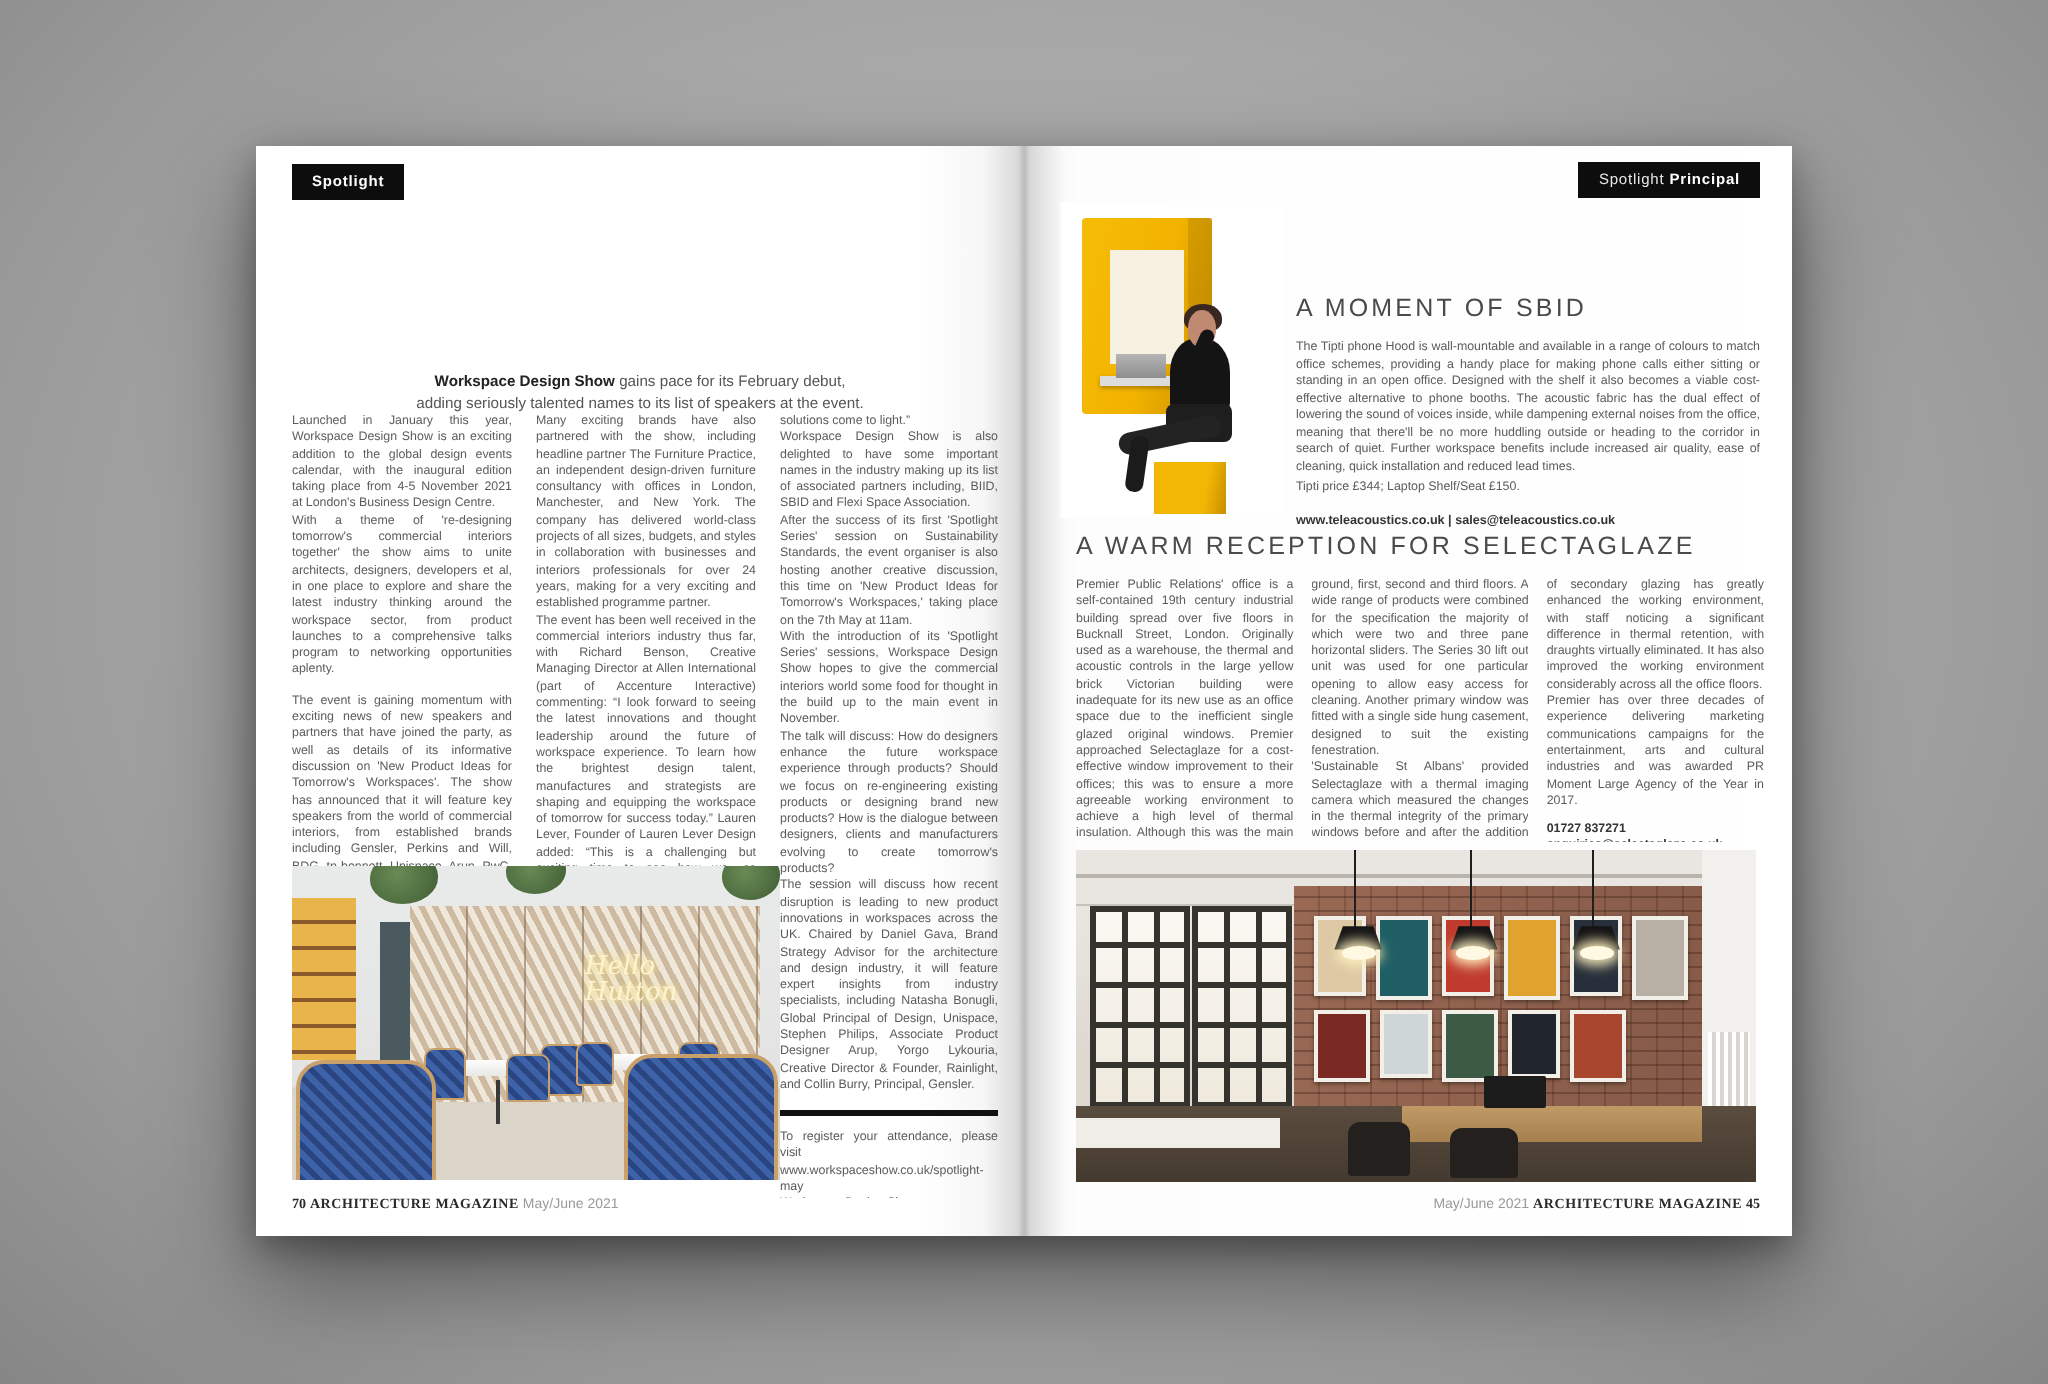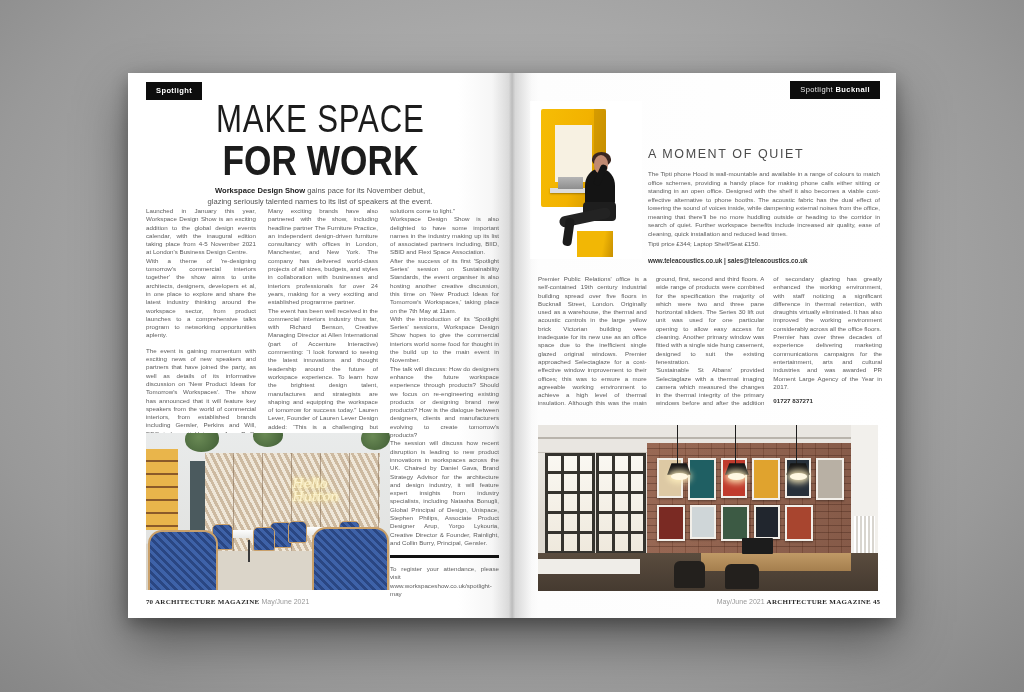--- a/index.html
+++ b/index.html
@@ -145,28 +145,24 @@
 <body>
 
 <div class="stage">
   <div class="spread">
 
     <div class="page page-left">
       <div class="tag" style="left:18px;top:9px;">
         <span class="bold">Spotlight</span>
       </div>
 
-      <div class="headline">
-        <span class="hl1">MAKE SPACE</span><br>
-        <span class="hl2">FOR WORK</span>
-      </div>
 
       <div class="standfirst">
-        <b>Workspace Design Show</b><span> gains pace for its November debut,</span><br>
-        <span>glazing seriously talented names to its list of speakers at the event.</span>
+        <b>Workspace Design Show</b><span> gains pace for its February debut,</span><br>
+        <span>adding seriously talented names to its list of speakers at the event.</span>
       </div>
 
       <div class="col c1">
         <p>Launched in January this year, Workspace Design Show is an exciting addition to the global design events calendar, with the inaugural edition taking place from 4-5 November 2021 at London's Business Design Centre.</p>
         <p>With a theme of 're-designing tomorrow's commercial interiors together' the show aims to unite architects, designers, developers et al, in one place to explore and share the latest industry thinking around the workspace sector, from product launches to a comprehensive talks program to networking opportunities aplenty.</p>
         <p class="sp">The event is gaining momentum with exciting news of new speakers and partners that have joined the party, as well as details of its informative discussion on 'New Product Ideas for Tomorrow's Workspaces'. The show has announced that it will feature key speakers from the world of commercial interiors, from established brands including Gensler, Perkins and Will, BDG, tp bennett, Unispace, Arup, PwC, Landor and Fitch, Aviva, Areen Design, KKS Savills, MF Design Studio, Susan Lake and The Office Group.</p>
       </div>
 
       <div class="col c2">
         <p>Many exciting brands have also partnered with the show, including headline partner The Furniture Practice, an independent design-driven furniture consultancy with offices in London, Manchester, and New York. The company has delivered world-class projects of all sizes, budgets, and styles in collaboration with businesses and interiors professionals for over 24 years, making for a very exciting and established programme partner.</p>
@@ -215,49 +211,50 @@
 
       <div class="footer f-left">
         <span class="num">70</span>
         <span class="mag">ARCHITECTURE MAGAZINE</span>
         <span>May/June 2021</span>
       </div>
     </div>
 
     <div class="page page-right">
       <div class="tag" style="right:16px;top:8px;">
-        <span class="light">Spotlight </span><span class="bold">Bucknall</span>
+        <span class="light">Spotlight </span><span class="bold">Principal</span>
       </div>
 
       <div class="photo hoodp">
         <div class="hood-outer"></div>
         <div class="hood-side"></div>
         <div class="hood-inner"></div>
         <div class="hood-shelfb"></div>
         <div class="laptop"></div>
         <div class="w-torso"></div>
         <div class="w-hair"></div>
         <div class="w-head"></div>
         <div class="w-arm"></div>
         <div class="w-skirt"></div>
         <div class="w-legs"></div>
         <div class="w-shin"></div>
         <div class="stool"></div>
       </div>
 
       <div class="moq">
-        <div class="sec-title">A MOMENT OF QUIET</div>
+        <div class="sec-title">A MOMENT OF SBID</div>
         <div class="body">
           <span>The Tipti phone Hood is wall-mountable and available in a range of colours to match office schemes, providing a handy place for making phone calls either sitting or standing in an open office. Designed with the shelf it also becomes a viable cost-effective alternative to phone booths. The acoustic fabric has the dual effect of lowering the sound of voices inside, while dampening external noises from the office, meaning that there'll be no more huddling outside or heading to the corridor in search of quiet. Further workspace benefits include increased air quality, ease of cleaning, quick installation and reduced lead times.</span>
           <div class="price" style="position:static;">Tipti price £344; Laptop Shelf/Seat £150.</div>
         </div>
         <div class="contact">www.teleacoustics.co.uk | sales@teleacoustics.co.uk</div>
       </div>
 
       <div class="sel">
+        <div class="sec-title">A WARM RECEPTION FOR SELECTAGLAZE</div>
         <div class="sel-cols">
           <div class="sel-col">
             <p>Premier Public Relations' office is a self-contained 19th century industrial building spread over five floors in Bucknall Street, London. Originally used as a warehouse, the thermal and acoustic controls in the large yellow brick Victorian building were inadequate for its new use as an office space due to the inefficient single glazed original windows. Premier approached Selectaglaze for a cost-effective window improvement to their offices; this was to ensure a more agreeable working environment to achieve a high level of thermal insulation. Although this was the main aim, Premier was also interested in what could be achieved to improve noise attenuation as the offices were located close to a busy thoroughfare in WC1. Selectaglaze installed 15 windows across the</p>
           </div>
           <div class="sel-col">
             <p>ground, first, second and third floors. A wide range of products were combined for the specification the majority of which were two and three pane horizontal sliders. The Series 30 lift out unit was used for one particular opening to allow easy access for cleaning. Another primary window was fitted with a single side hung casement, designed to suit the existing fenestration.</p>
             <p>'Sustainable St Albans' provided Selectaglaze with a thermal imaging camera which measured the changes in the thermal integrity of the primary windows before and after the addition of secondary glazing. Although the resulting images were of a low resolution, the remarkable differences are apparent between treated and untreated windows. The successful installation</p>
           </div>
           <div class="sel-col">
             <p>of secondary glazing has greatly enhanced the working environment, with staff noticing a significant difference in thermal retention, with draughts virtually eliminated. It has also improved the working environment considerably across all the office floors.</p>

